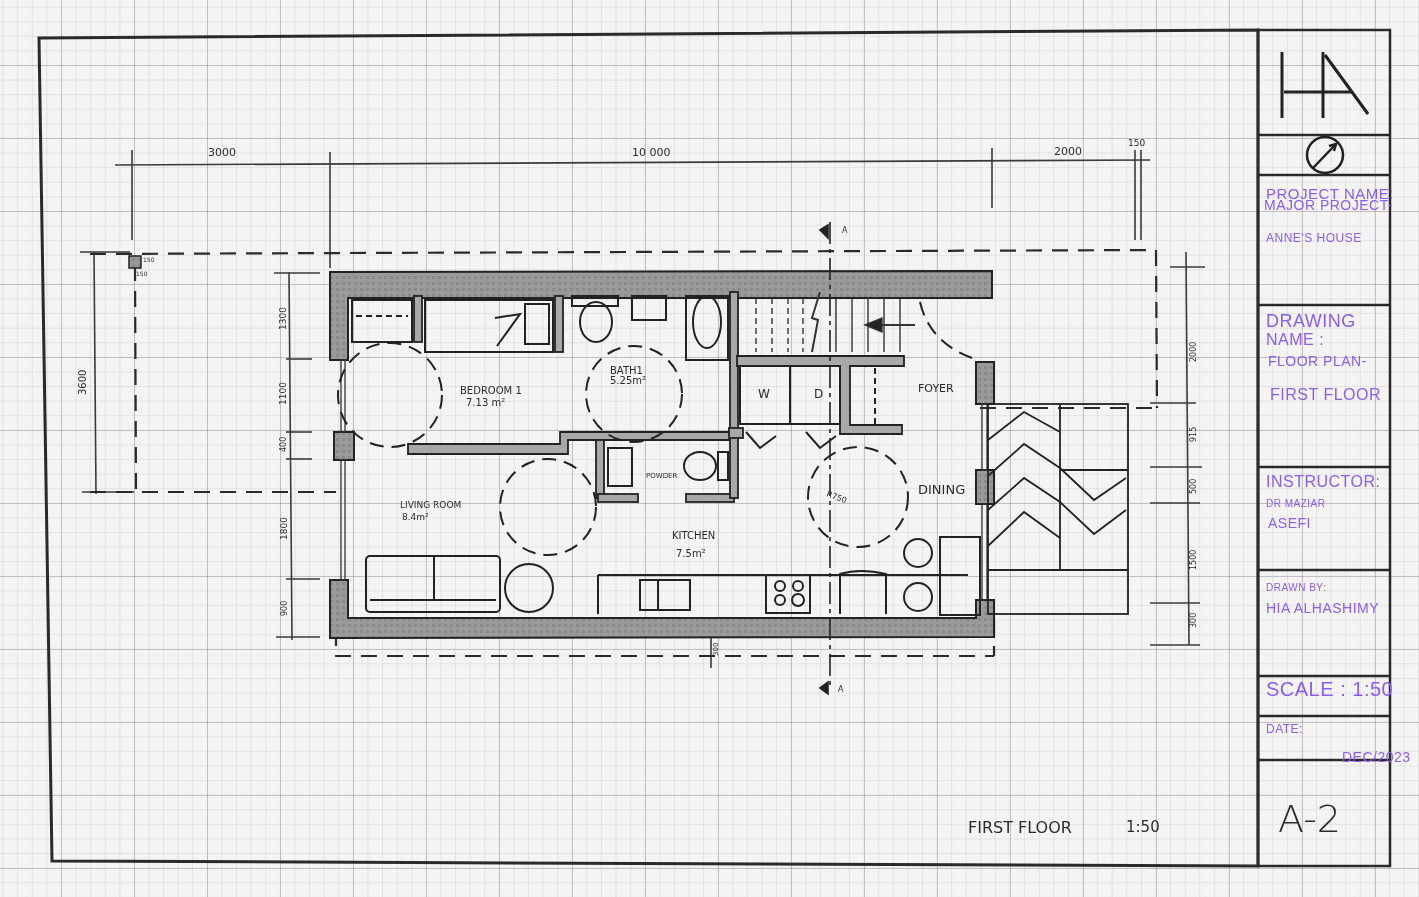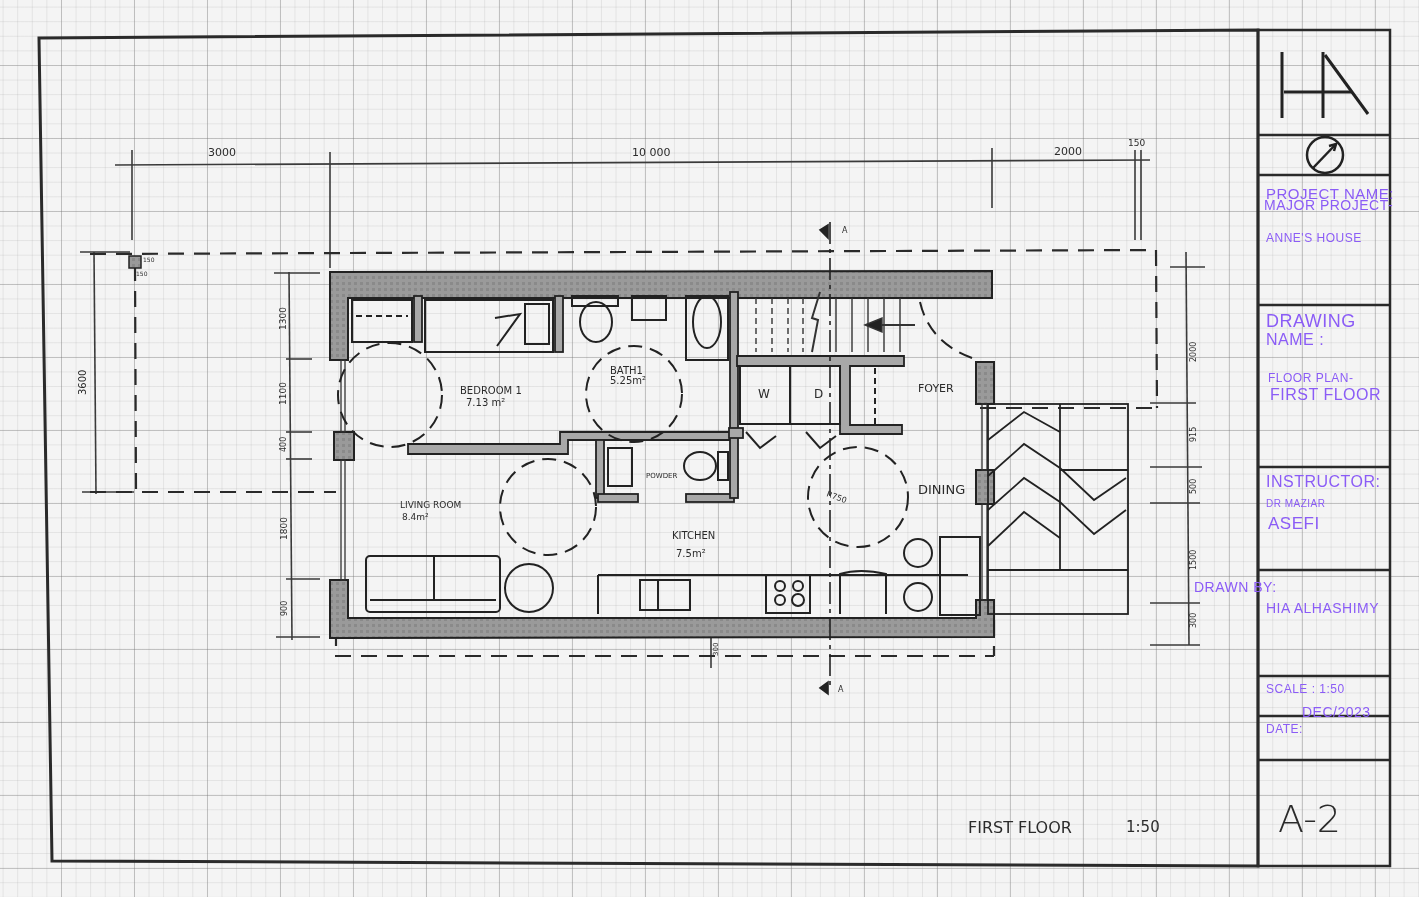--- a/index.html
+++ b/index.html
@@ -259,26 +259,26 @@
   <text x="1126" y="832" class="hand" font-size="15">1:50</text>
   <text x="1278" y="832" class="hand" font-size="38" font-weight="300">A-2</text>
 </svg>
 
 <div class="tb-text" style="left:1266px;top:184px;">PROJECT NAME:</div>
 <div class="tb-text" style="left:1264px;top:196px;font-size:14px;">MAJOR PROJECT-</div>
 <div class="tb-text" style="left:1266px;top:229px;font-size:12px;">ANNE'S HOUSE</div>
 
 <div class="tb-text" style="left:1266px;top:312px;font-size:18px;">DRAWING</div>
 <div class="tb-text" style="left:1266px;top:330px;font-size:16px;">NAME :</div>
-<div class="tb-text" style="left:1268px;top:369px;font-size:12px;">FLOOR PLAN-</div>
+<div class="tb-text" style="left:1268px;top:352px;font-size:14px;">FLOOR PLAN-</div>
 <div class="tb-text" style="left:1270px;top:385px;font-size:16px;">FIRST FLOOR</div>
 
 <div class="tb-text" style="left:1266px;top:472px;font-size:16px;">INSTRUCTOR:</div>
 <div class="tb-text" style="left:1266px;top:494px;font-size:10px;">DR MAZIAR</div>
-<div class="tb-text" style="left:1268px;top:514px;font-size:17px;">ASEFI</div>
-
-<div class="tb-text" style="left:1194px;top:578px;font-size:14px;">DRAWN BY:</div>
+<div class="tb-text" style="left:1268px;top:514px;font-size:14px;">ASEFI</div>
+
+<div class="tb-text" style="left:1266px;top:578px;font-size:10px;">DRAWN BY:</div>
 <div class="tb-text" style="left:1266px;top:599px;font-size:14px;">HIA ALHASHIMY</div>
 
-<div class="tb-text" style="left:1266px;top:680px;font-size:12px;">SCALE : 1:50</div>
+<div class="tb-text" style="left:1266px;top:680px;font-size:20px;">SCALE : 1:50</div>
 
 <div class="tb-text" style="left:1266px;top:720px;font-size:12px;">DATE:</div>
-<div class="tb-text" style="left:1302px;top:703px;font-size:14px;">DEC/2023</div>
+<div class="tb-text" style="left:1302px;top:748px;font-size:14px;padding-left:40px;">DEC/2023</div>
 
 </body></html>

